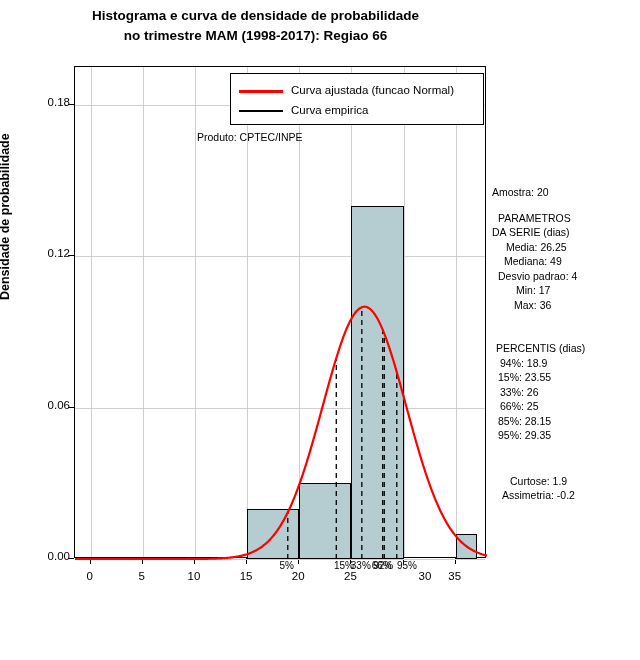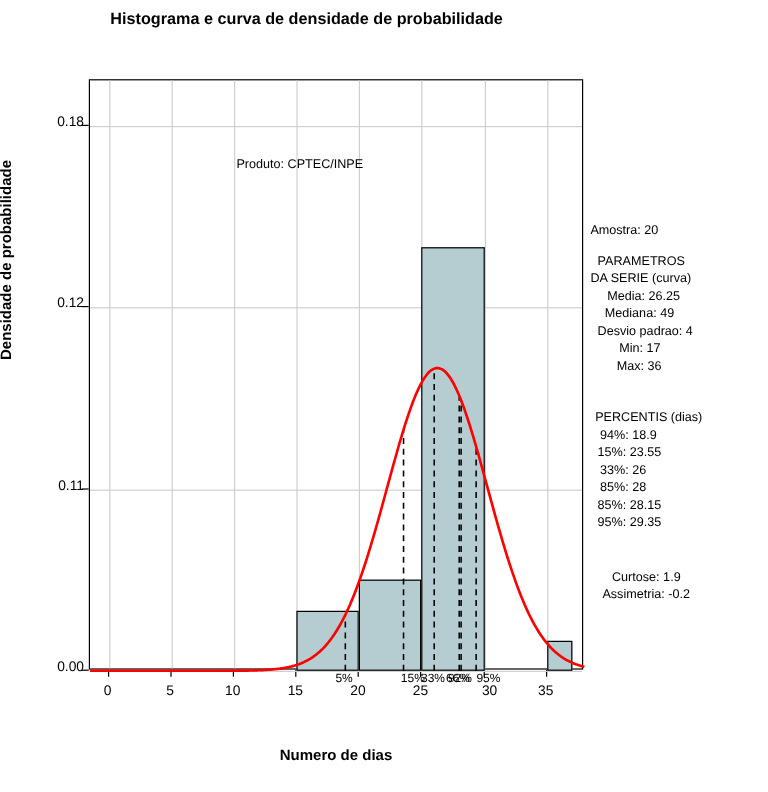--- a/index.html
+++ b/index.html
@@ -38,49 +38,49 @@
 
   svg{position:absolute;left:0;top:0;overflow:visible;}
 </style>
 </head>
 <body>
 
 <div id="root">
 
   <div class="title">
     <div>Histograma e curva de densidade de probabilidade</div>
+    <div>no trimestre MAM (1998-2017): Regiao 66</div>
   </div>
 
   <div class="ylabel">Densidade de probabilidade</div>
-  <div class="xlabel">Numero de dias</div>
 
   <div id="yticks">
       <div class="ytick" style="top: 550px;">0.00</div>
       <div class="ytickmark" style="left: 68px; top: 558px;"></div>
-      <div class="ytick" style="top: 398.615px;">0.11</div>
+      <div class="ytick" style="top: 398.615px;">0.06</div>
       <div class="ytickmark" style="left: 68px; top: 406.615px;"></div>
       <div class="ytick" style="top: 247.231px;">0.12</div>
       <div class="ytickmark" style="left: 68px; top: 255.231px;"></div>
       <div class="ytick" style="top: 95.8462px;">0.18</div>
       <div class="ytickmark" style="left: 68px; top: 103.846px;"></div>
     </div>
   <div id="xticks">
       <div class="xtick" style="left: 89.6456px; top: 570px;">0</div>
       <div class="xtickmark" style="left: 89.6456px; top: 558px;"></div>
       <div class="xtick" style="left: 141.797px; top: 570px;">5</div>
       <div class="xtickmark" style="left: 141.797px; top: 558px;"></div>
       <div class="xtick" style="left: 193.949px; top: 570px;">10</div>
       <div class="xtickmark" style="left: 193.949px; top: 558px;"></div>
       <div class="xtick" style="left: 246.101px; top: 570px;">15</div>
       <div class="xtickmark" style="left: 246.101px; top: 558px;"></div>
       <div class="xtick" style="left: 298.253px; top: 570px;">20</div>
       <div class="xtickmark" style="left: 298.253px; top: 558px;"></div>
       <div class="xtick" style="left: 350.405px; top: 570px;">25</div>
       <div class="xtickmark" style="left: 350.405px; top: 558px;"></div>
-      <div class="xtick" style="left: 408px; top: 570px;">30</div>
+      <div class="xtick" style="left: 425px; top: 570px;">30</div>
       <div class="xtickmark" style="left: 402.557px; top: 558px;"></div>
       <div class="xtick" style="left: 454.709px; top: 570px;">35</div>
       <div class="xtickmark" style="left: 454.709px; top: 558px;"></div>
     </div>
 
   <div class="plotbox" id="plot">
     <div id="grid">
         <div class="grid-v" style="left: 15.6456px;"></div>
         <div class="grid-v" style="left: 67.7975px;"></div>
         <div class="grid-v" style="left: 119.949px;"></div>
@@ -115,37 +115,43 @@
 
   <div id="plabels">
       <div class="plabel" style="left: 271.78px; top: 560px; width: 30px;">5%</div>
       <div class="plabel" style="left: 329px; top: 560px; width: 30px;">15%</div>
       <div class="plabel" style="left: 345.835px; top: 560px; width: 30px;">33%</div>
       <div class="plabel" style="left: 366.696px; top: 560px; width: 30px;">66%</div>
       <div class="plabel" style="left: 368.261px; top: 560px; width: 30px;">92%</div>
       <div class="plabel" style="left: 392px; top: 560px; width: 30px;">95%</div>
     </div>
 
+  <div class="legend">
+    <div class="line" style="top:16px;background:#ff0000;height:2.5px"></div>
+    <div class="txt" style="top:10px">Curva ajustada (funcao Normal)</div>
+    <div class="line" style="top:36px;background:#000000;height:1.5px"></div>
+    <div class="txt" style="top:30px">Curva empirica</div>
+  </div>
 
   <div class="produto">Produto: CPTEC/INPE</div>
 
   <div class="side" style="top:185px">Amostra: 20</div>
 
   <div class="side" style="top:211px;left:498px">PARAMETROS</div>
-  <div class="side" style="top:225px;left:492px">DA SERIE (curva)</div>
+  <div class="side" style="top:225px;left:492px">DA SERIE (dias)</div>
   <div class="side" style="top:240px;left:506px">Media: 26.25</div>
   <div class="side" style="top:254px;left:504px">Mediana: 49</div>
   <div class="side" style="top:269px;left:498px">Desvio padrao: 4</div>
   <div class="side" style="top:283px;left:516px">Min: 17</div>
   <div class="side" style="top:298px;left:514px">Max: 36</div>
 
   <div class="side" style="top:341px;left:496px">PERCENTIS (dias)</div>
   <div class="side" style="top:356px;left:500px">94%: 18.9</div>
   <div class="side" style="top:370px;left:498px">15%: 23.55</div>
   <div class="side" style="top:385px;left:500px">33%: 26</div>
-  <div class="side" style="top:399px;left:500px">85%: 28</div>
+  <div class="side" style="top:399px;left:500px">66%: 25</div>
   <div class="side" style="top:414px;left:498px">85%: 28.15</div>
   <div class="side" style="top:428px;left:498px">95%: 29.35</div>
 
   <div class="side" style="top:474px;left:510px">Curtose: 1.9</div>
   <div class="side" style="top:488px;left:502px">Assimetria: -0.2</div>
 
 </div>
 
 </body></html>

